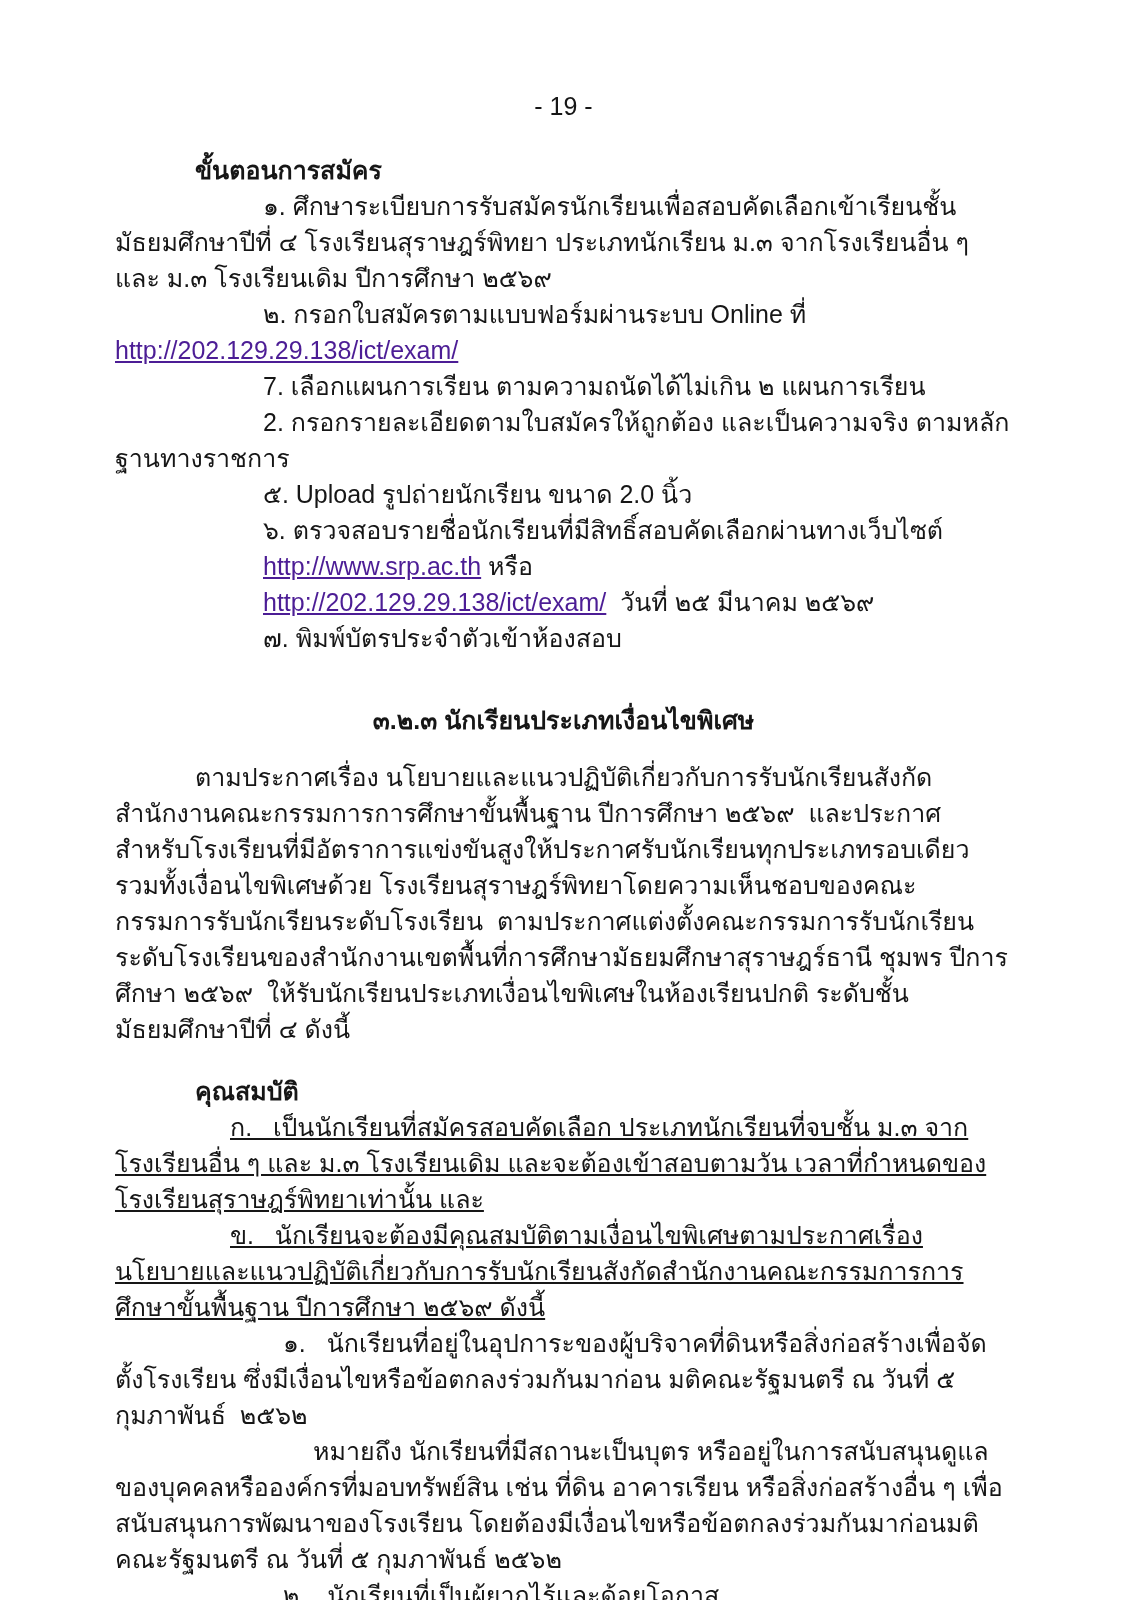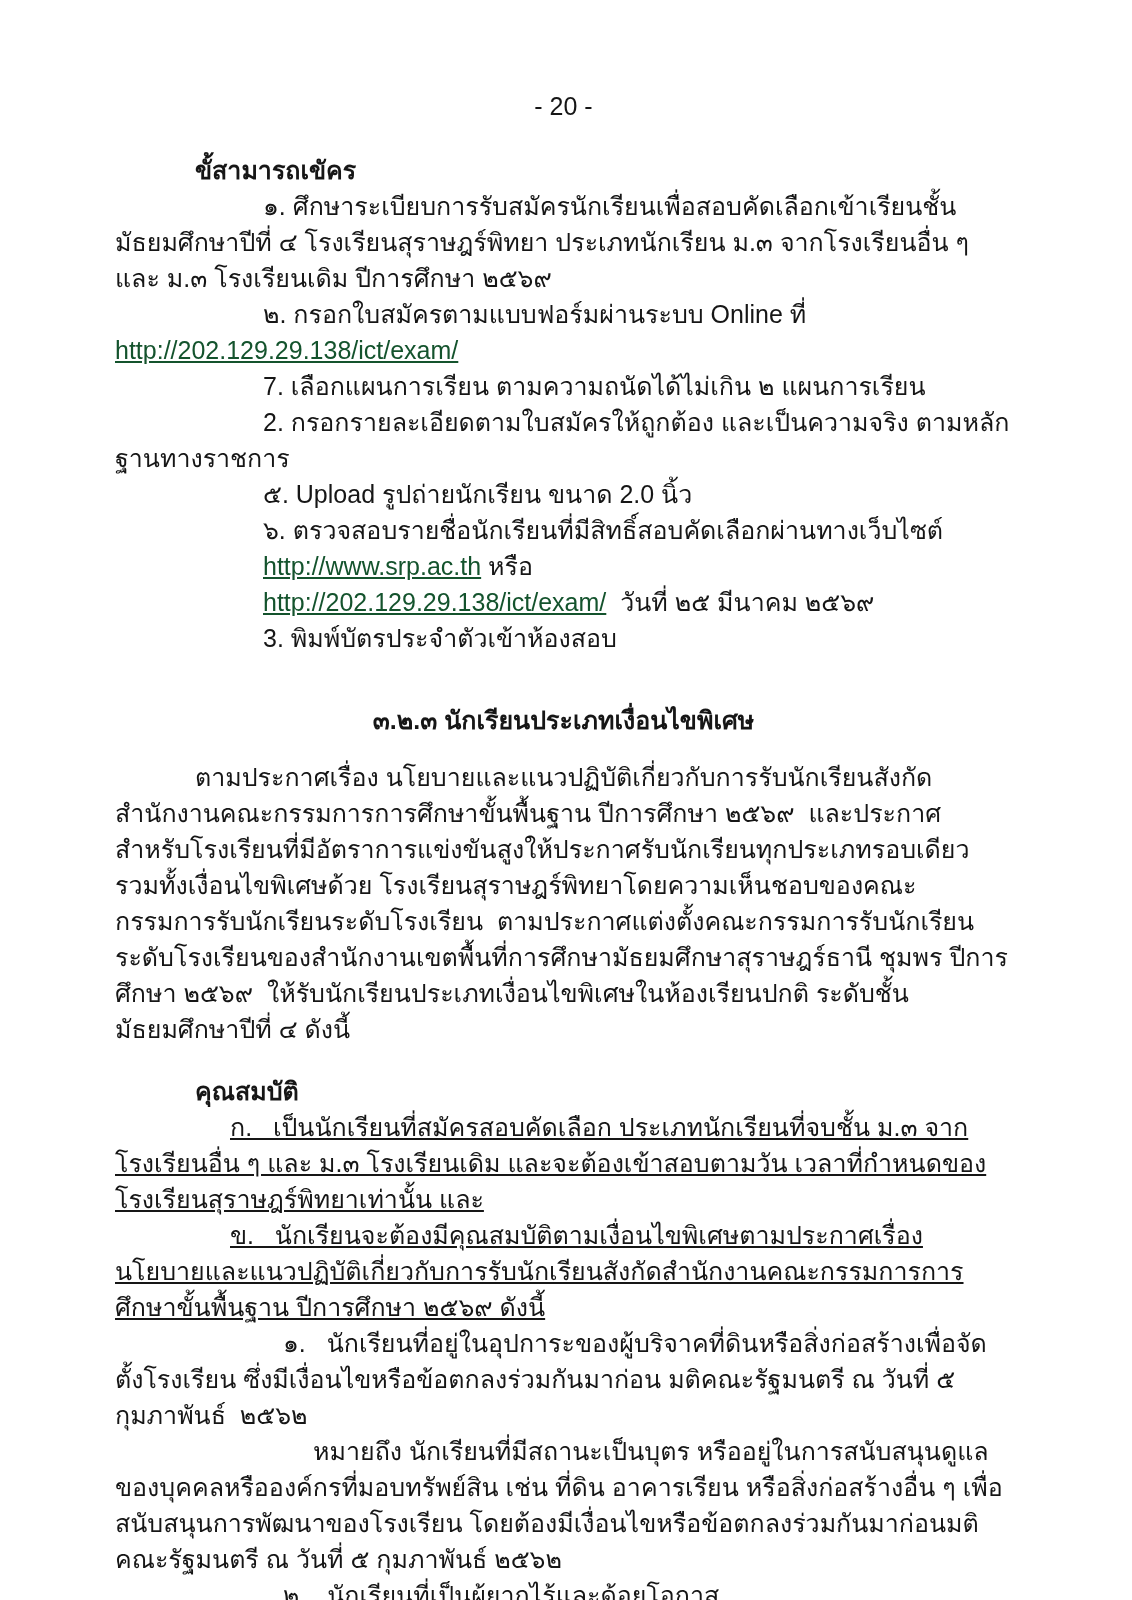--- a/index.html
+++ b/index.html
@@ -32,21 +32,21 @@
     font-weight: bold;
   }
   .step {
     text-indent: 148px;
   }
   .step-block {
     margin-left: 148px;
     text-indent: 0;
   }
   .doc-link {
-    color: #14532d;
+    color: #4c1d95;
     text-decoration: underline;
   }
   .sec2-heading {
     margin-top: 46px;
     text-align: center;
     font-weight: bold;
   }
   .intro {
     text-indent: 80px;
     margin-top: 21px;
@@ -65,37 +65,37 @@
   }
   .cond-meaning {
     text-indent: 198px;
   }
 </style>
 </head>
 <body>
 
 <div class="sheet">
 
-  <p class="page-number">- 20 -</p>
+  <p class="page-number">- 19 -</p>
 
-  <p class="sec1-heading">ขั้สามารถเขัคร</p>
+  <p class="sec1-heading">ขั้นตอนการสมัคร</p>
 
   <p class="step">๑. ศึกษาระเบียบการรับสมัครนักเรียนเพื่อสอบคัดเลือกเข้าเรียนชั้นมัธยมศึกษาปีที่ ๔ โรงเรียนสุราษฎร์พิทยา ประเภทนักเรียน ม.๓ จากโรงเรียนอื่น ๆ และ ม.๓ โรงเรียนเดิม ปีการศึกษา ๒๕๖๙</p>
 
   <p class="step"><span>๒. กรอกใบสมัครตามแบบฟอร์มผ่านระบบ Online ที่&nbsp; </span><a class="doc-link" href="#">http://202.129.29.138/ict/exam/</a></p>
 
   <p class="step">7. เลือกแผนการเรียน ตามความถนัดได้ไม่เกิน ๒ แผนการเรียน</p>
 
   <p class="step">2. กรอกรายละเอียดตามใบสมัครให้ถูกต้อง และเป็นความจริง ตามหลักฐานทางราชการ</p>
 
   <p class="step">๕. Upload รูปถ่ายนักเรียน ขนาด 2.0 นิ้ว</p>
 
   <p class="step-block"><span>๖. ตรวจสอบรายชื่อนักเรียนที่มีสิทธิ์สอบคัดเลือกผ่านทางเว็บไซต์ </span><a class="doc-link" href="#">http://www.srp.ac.th</a><span> หรือ</span><br><a class="doc-link" href="#">http://202.129.29.138/ict/exam/</a><span>&nbsp; วันที่ ๒๕ มีนาคม ๒๕๖๙</span></p>
 
-  <p class="step">3. พิมพ์บัตรประจำตัวเข้าห้องสอบ</p>
+  <p class="step">๗. พิมพ์บัตรประจำตัวเข้าห้องสอบ</p>
 
   <p class="sec2-heading">๓.๒.๓ นักเรียนประเภทเงื่อนไขพิเศษ</p>
 
   <p class="intro">ตามประกาศเรื่อง นโยบายและแนวปฏิบัติเกี่ยวกับการรับนักเรียนสังกัดสำนักงานคณะกรรมการการศึกษาขั้นพื้นฐาน ปีการศึกษา ๒๕๖๙&nbsp; และประกาศสำหรับโรงเรียนที่มีอัตราการแข่งขันสูงให้ประกาศรับนักเรียนทุกประเภทรอบเดียวรวมทั้งเงื่อนไขพิเศษด้วย โรงเรียนสุราษฎร์พิทยาโดยความเห็นชอบของคณะกรรมการรับนักเรียนระดับโรงเรียน&nbsp; ตามประกาศแต่งตั้งคณะกรรมการรับนักเรียนระดับโรงเรียนของสำนักงานเขตพื้นที่การศึกษามัธยมศึกษาสุราษฎร์ธานี ชุมพร ปีการศึกษา ๒๕๖๙&nbsp; ให้รับนักเรียนประเภทเงื่อนไขพิเศษในห้องเรียนปกติ ระดับชั้นมัธยมศึกษาปีที่ ๔ ดังนี้</p>
 
   <p class="qual-heading">คุณสมบัติ</p>
 
   <p class="qual-item">ก.&nbsp;&nbsp; เป็นนักเรียนที่สมัครสอบคัดเลือก ประเภทนักเรียนที่จบชั้น ม.๓ จากโรงเรียนอื่น ๆ และ ม.๓ โรงเรียนเดิม และจะต้องเข้าสอบตามวัน เวลาที่กำหนดของโรงเรียนสุราษฎร์พิทยาเท่านั้น และ</p>
 
   <p class="qual-item">ข.&nbsp;&nbsp; นักเรียนจะต้องมีคุณสมบัติตามเงื่อนไขพิเศษตามประกาศเรื่อง นโยบายและแนวปฏิบัติเกี่ยวกับการรับนักเรียนสังกัดสำนักงานคณะกรรมการการศึกษาขั้นพื้นฐาน ปีการศึกษา ๒๕๖๙ ดังนี้</p>

